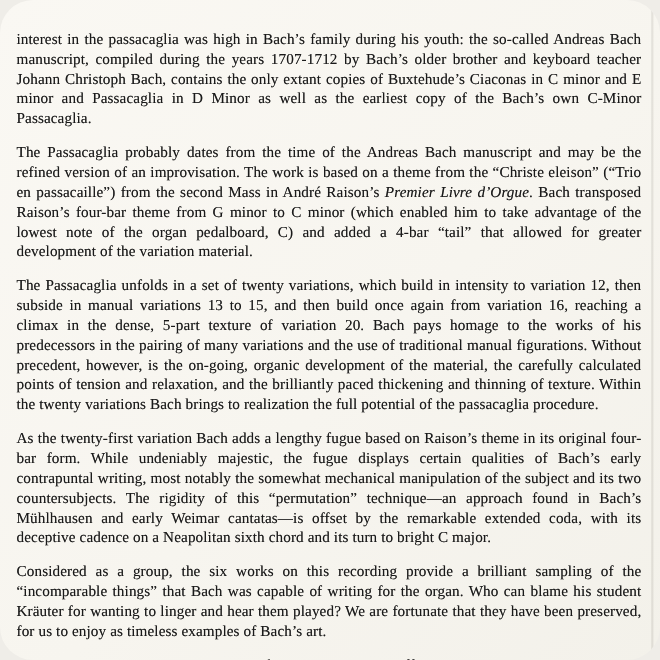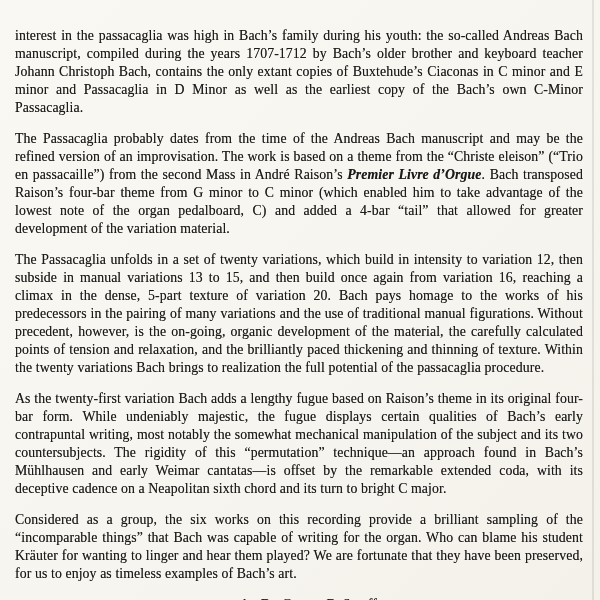--- a/index.html
+++ b/index.html
@@ -13,20 +13,21 @@
     background: #efede8;
     font-family: "Liberation Serif", serif;
   }
   .page {
     position: relative;
     width: 600px;
     height: 600px;
     background: linear-gradient(135deg, #faf8f3 0%, #f7f5ef 55%, #f3f1ea 100%);
     color: #1a1a1a;
     overflow: hidden;
+    border-radius: 30px;
   }
   .scan-edge {
     position: absolute;
     top: 0;
     bottom: 0;
     right: 6px;
     width: 2px;
     background: rgba(90, 85, 72, 0.12);
     pointer-events: none;
   }
@@ -41,21 +42,20 @@
     font-size: 13.8px;
     line-height: 18px;
     text-align: justify;
     text-justify: inter-word;
     
     text-shadow: 0 0 0.45px rgba(20, 20, 20, 0.55);
     letter-spacing: 0.1px;
   }
   .italic {
     font-style: italic;
-    font-weight: bold;
   }
   .credits {
     margin-top: 6px;
     text-align: center;
     font-size: 13.8px;
     line-height: 18.5px;
     text-shadow: 0 0 0.45px rgba(20, 20, 20, 0.55);
     letter-spacing: 0.1px;
   }
 </style>

